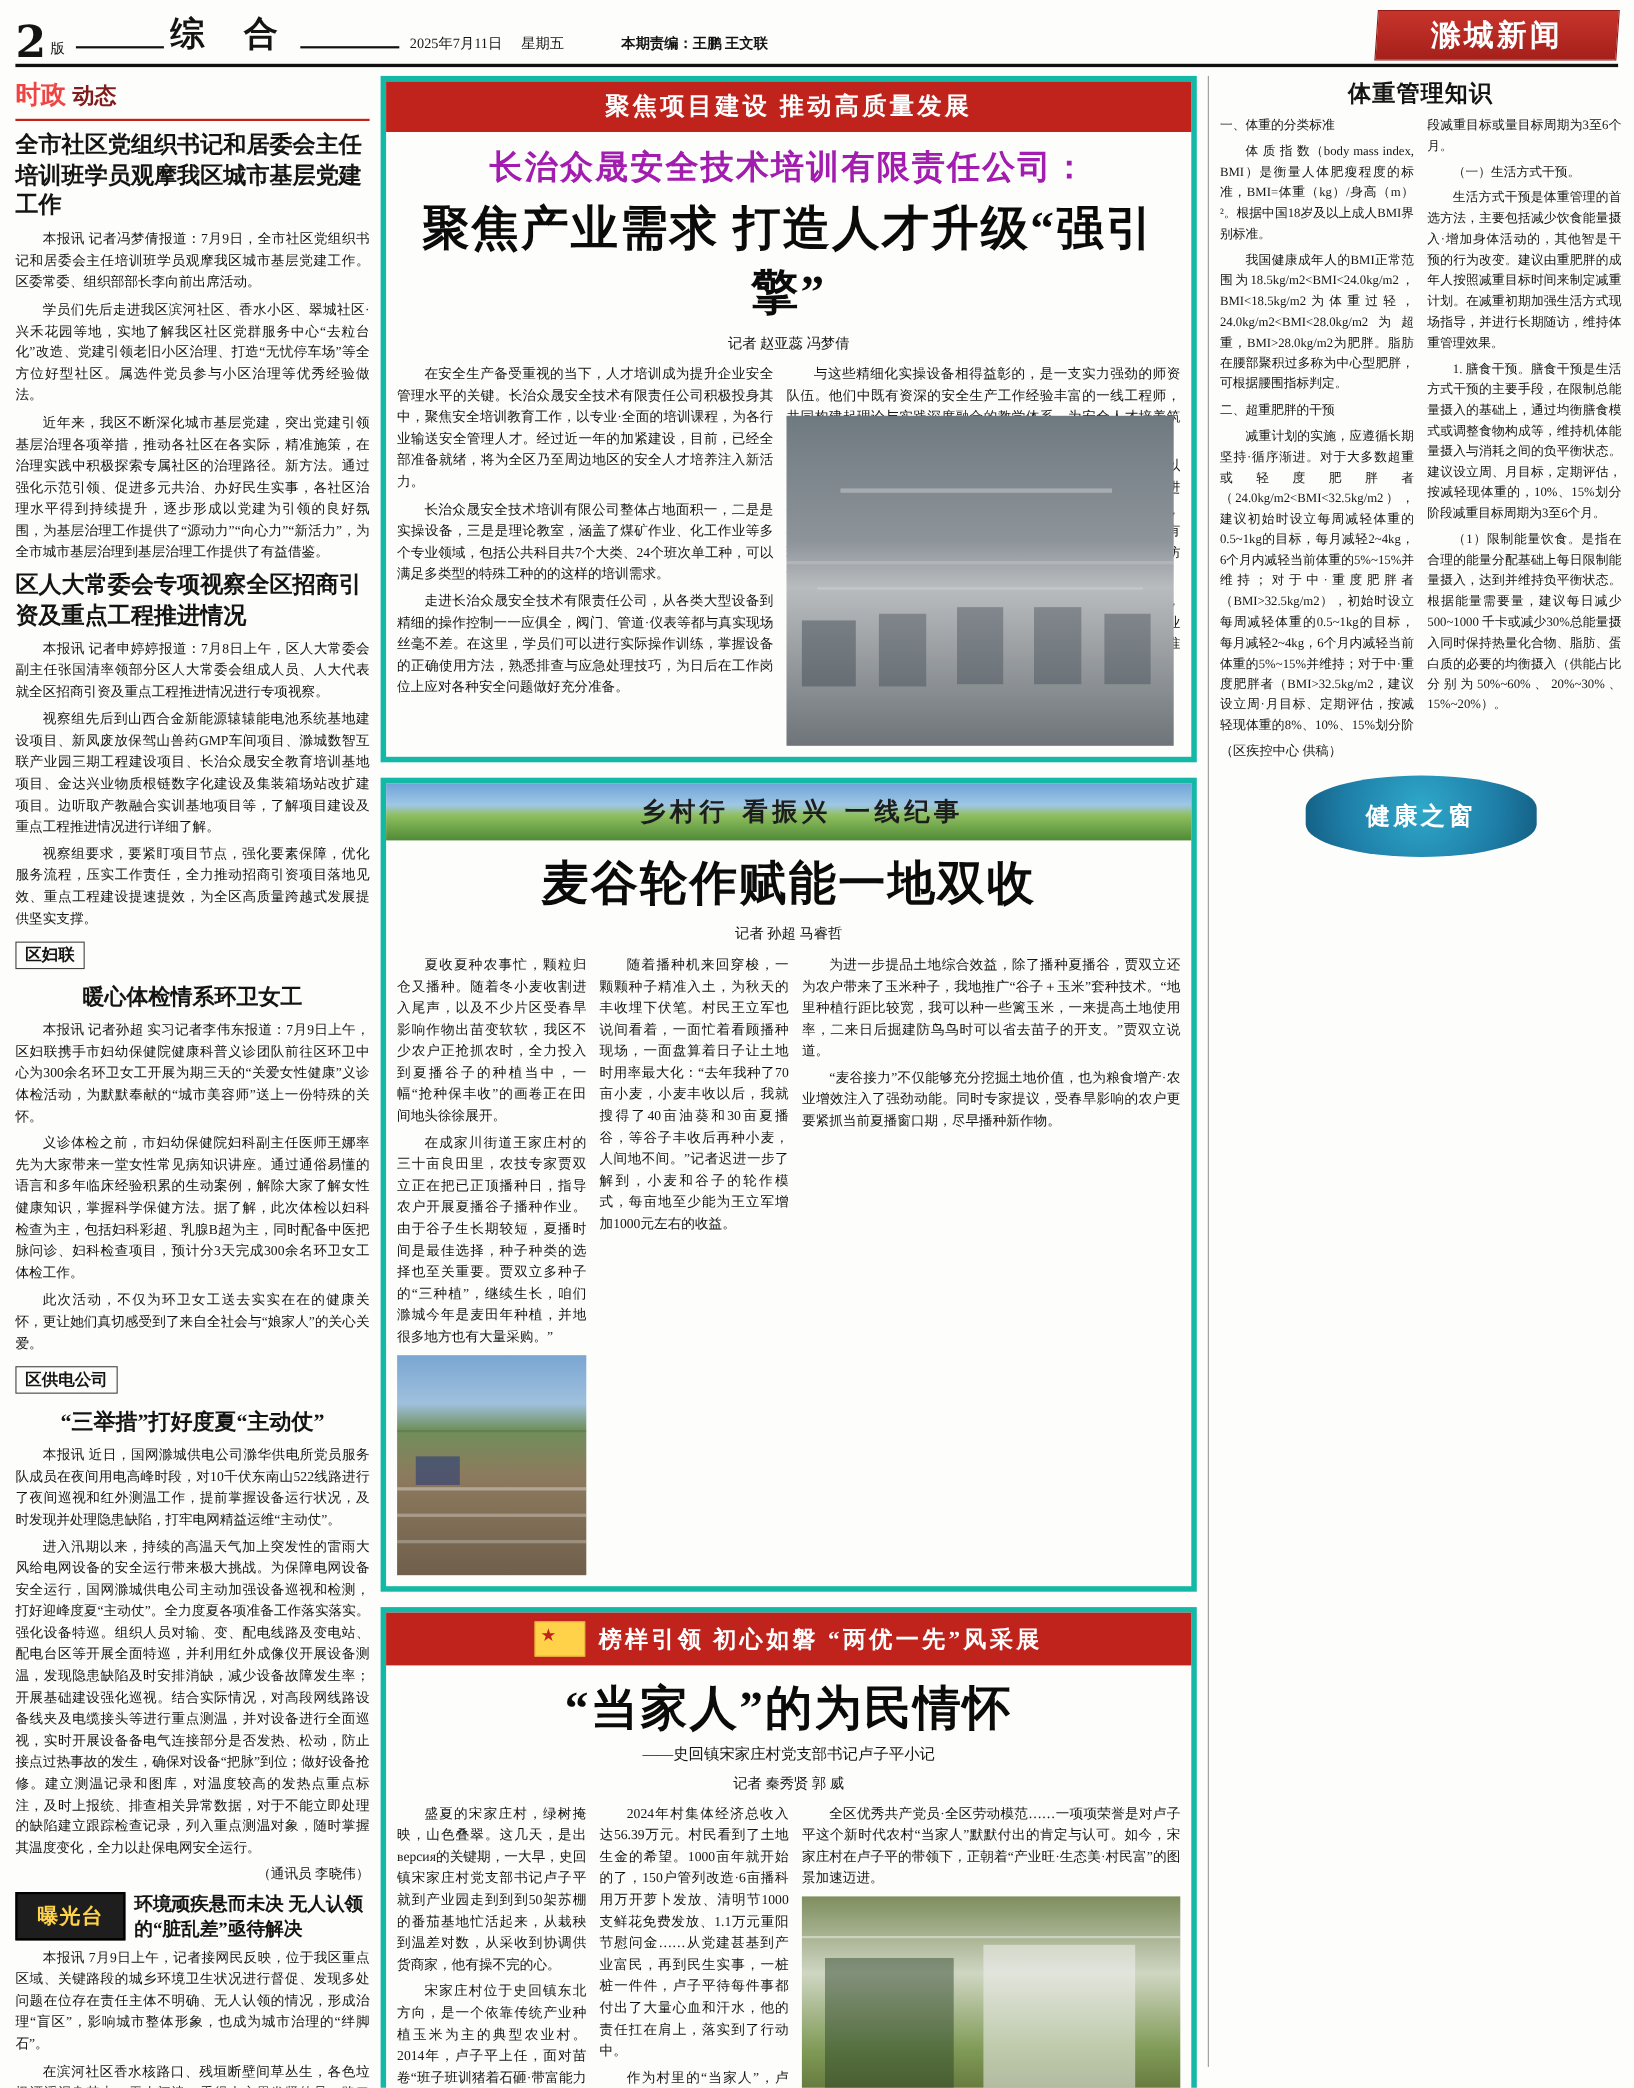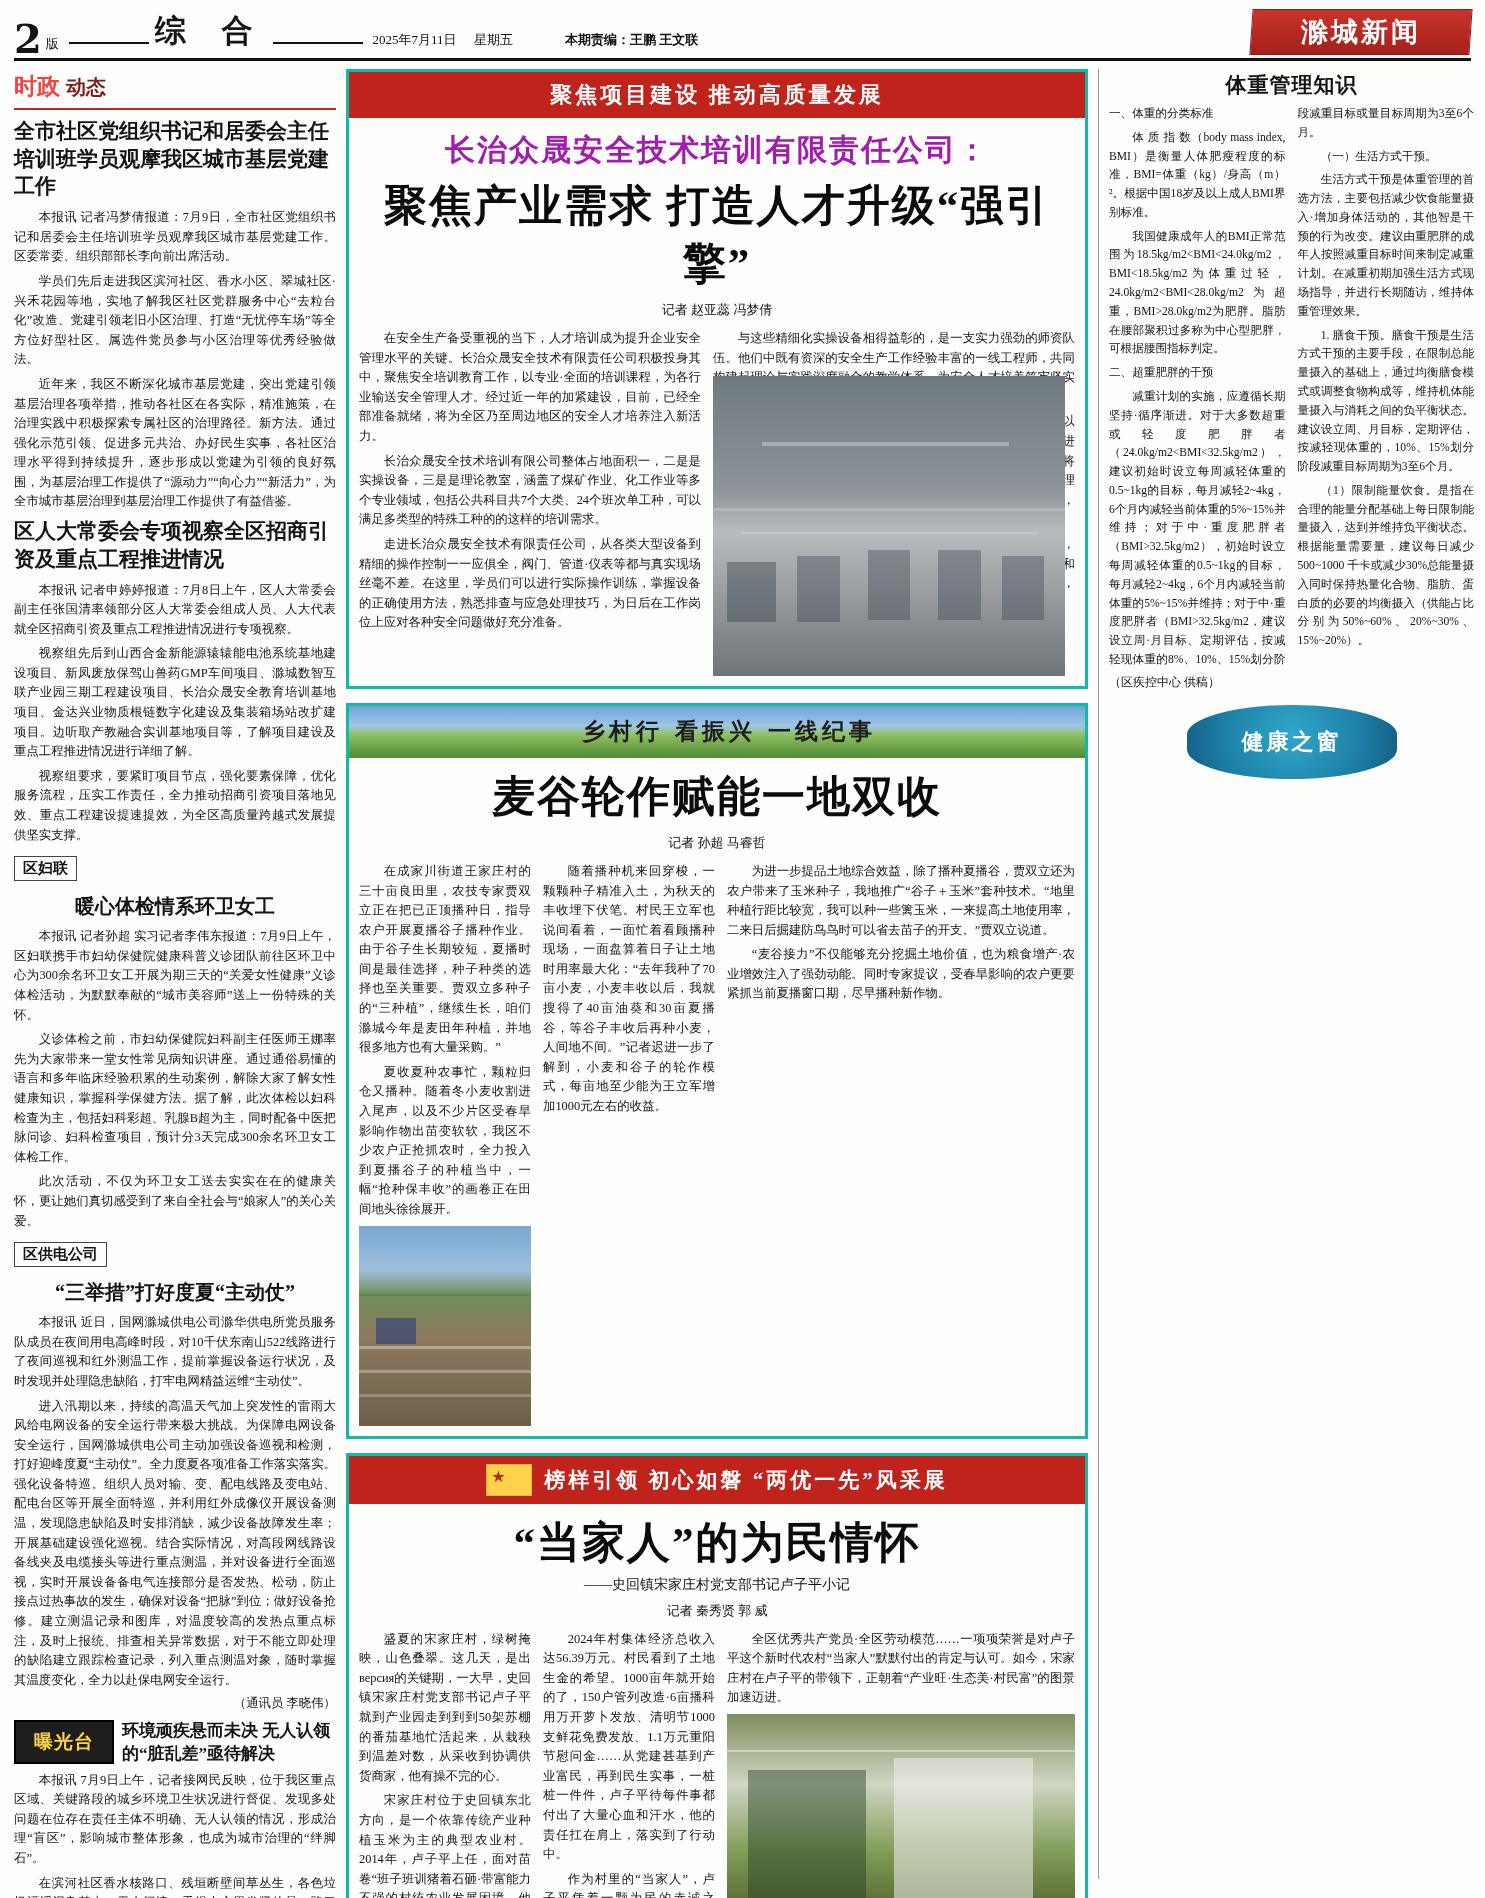--- a/index.html
+++ b/index.html
@@ -57,21 +57,21 @@
 
   .sunlight-row { display:flex; gap:8px; align-items:flex-start; margin:8px 0 6px; }
   .sun-badge {
     flex:0 0 96px; height:40px; background:#1e1e1e; color:#ffd24a;
     display:flex; align-items:center; justify-content:center; font-size:19px; font-weight:bold; letter-spacing:1px;
     border:2px solid #000;
   }
   .sun-title { font-size:17px; font-weight:bold; line-height:1.3; }
 
   
-  .block { border:3px solid #14b8a6; padding:8px 10px 10px; margin-bottom:14px; }
+  .block { border:5px solid #14b8a6; padding:8px 10px 10px; margin-bottom:14px; }
   .banner-red {
     background:#c0231c; color:#fff; text-align:center; font-size:22px; font-weight:bold;
     letter-spacing:3px; padding:8px 0; margin:-8px -10px 12px; 
   }
   .mid-sub { text-align:center; font-size:30px; font-weight:bold; font-family:"DejaVu Serif",serif; letter-spacing:2px; color:#a21caf; }
   .mid-title { text-align:center; font-size:43px; font-weight:bold; letter-spacing:2px; margin:6px 0 4px; color:#0b0b0b; }
   .mid-byline { text-align:center; font-size:13px; margin:8px 0 10px; }
   .mid-sub2 { text-align:center; font-size:14px; margin:2px 0 8px; }
 
   .photo { width:100%; background:#5d6a63; position:relative; overflow:hidden; }
@@ -224,22 +224,22 @@
       </div>
 
       <div class="block">
         <div class="banner-rural">
           <span>乡村行 看振兴 一线纪事</span>
         </div>
         <div class="mid-title">麦谷轮作赋能一地双收</div>
         <div class="mid-byline">记者 孙超 马睿哲</div>
         <div style="display:flex; gap:12px;">
           <div style="flex:0 0 172px;">
+            <p class="txt">夏收夏种农事忙，颗粒归仓又播种。随着冬小麦收割进入尾声，以及不少片区受春旱影响作物出苗变软软，我区不少农户正抢抓农时，全力投入到夏播谷子的种植当中，一幅“抢种保丰收”的画卷正在田间地头徐徐展开。</p>
             <p class="txt">在成家川街道王家庄村的三十亩良田里，农技专家贾双立正在把已正顶播种日，指导农户开展夏播谷子播种作业。由于谷子生长期较短，夏播时间是最佳选择，种子种类的选择也至关重要。贾双立多种子的“三种植”，继续生长，咱们滁城今年是麦田年种植，并地很多地方也有大量采购。”</p>
-            <p class="txt">夏收夏种农事忙，颗粒归仓又播种。随着冬小麦收割进入尾声，以及不少片区受春旱影响作物出苗变软软，我区不少农户正抢抓农时，全力投入到夏播谷子的种植当中，一幅“抢种保丰收”的画卷正在田间地头徐徐展开。</p>
             <div class="photo field" style="margin-top:6px; height:200px;">
               <div class="ph-rows">
                 <i style="left:0; top:34%; width:100%; height:2px; background:rgba(90,120,70,.6);"></i>
                 <i style="left:10%; top:46%; width:40px; height:26px; background:rgba(40,60,120,.6);"></i>
                 <i style="left:0; top:60%; width:100%; height:3px; background:rgba(255,255,255,.35);"></i>
                 <i style="left:0; top:72%; width:100%; height:3px; background:rgba(255,255,255,.3);"></i>
                 <i style="left:0; top:84%; width:100%; height:3px; background:rgba(255,255,255,.25);"></i>
               </div>
             </div>
           </div>

